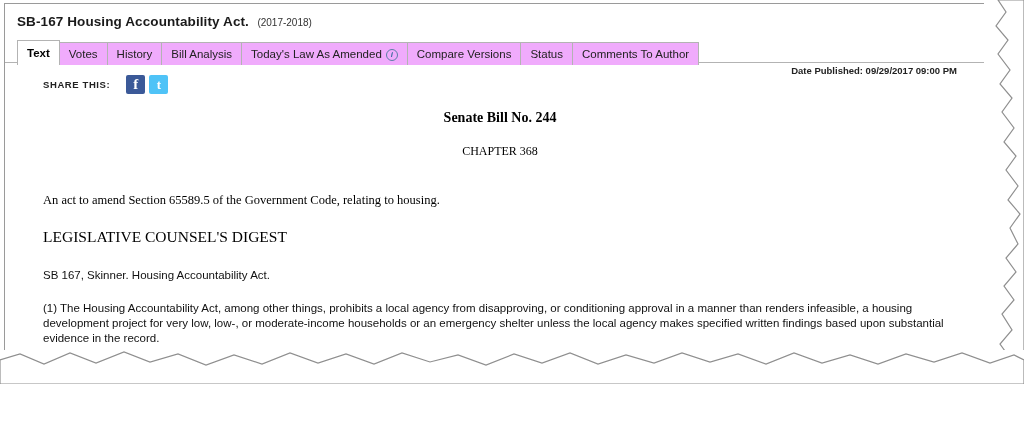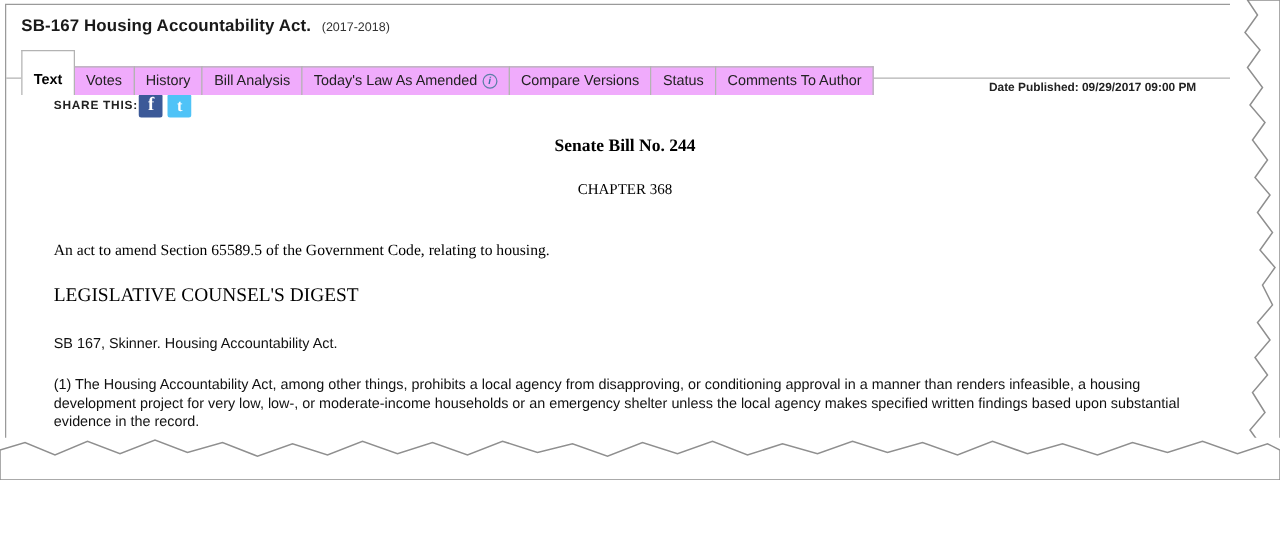--- a/index.html
+++ b/index.html
@@ -79,21 +79,21 @@
     margin-right: -1px;
     vertical-align: bottom;
     line-height: 14px;
     z-index: 1;
   }
   .tab.active {
     background: #ffffff;
     font-weight: bold;
     color: #000;
     z-index: 3;
-    padding-top: 16px;
+    padding-top: 5px;
     padding-bottom: 5px;
   }
   .tab .info-icon {
     display: inline-block;
     width: 10px;
     height: 10px;
     border-radius: 50%;
     border: 1px solid #5b7fa6;
     color: #3b6c9e;
     font-size: 8px;
@@ -114,21 +114,21 @@
     display: flex;
     align-items: center;
     padding: 12px 0 2px 0;
     position: relative;
   }
   .share-label {
     font-size: 9.5px;
     font-weight: bold;
     letter-spacing: 0.6px;
     color: #222;
-    margin-right: 1px;
+    margin-right: 16px;
   }
   .social {
     width: 19px;
     height: 19px;
     border-radius: 2px;
     margin-right: 4px;
     display: inline-block;
     position: relative;
     font-weight: bold;
     color: #ffffff;

